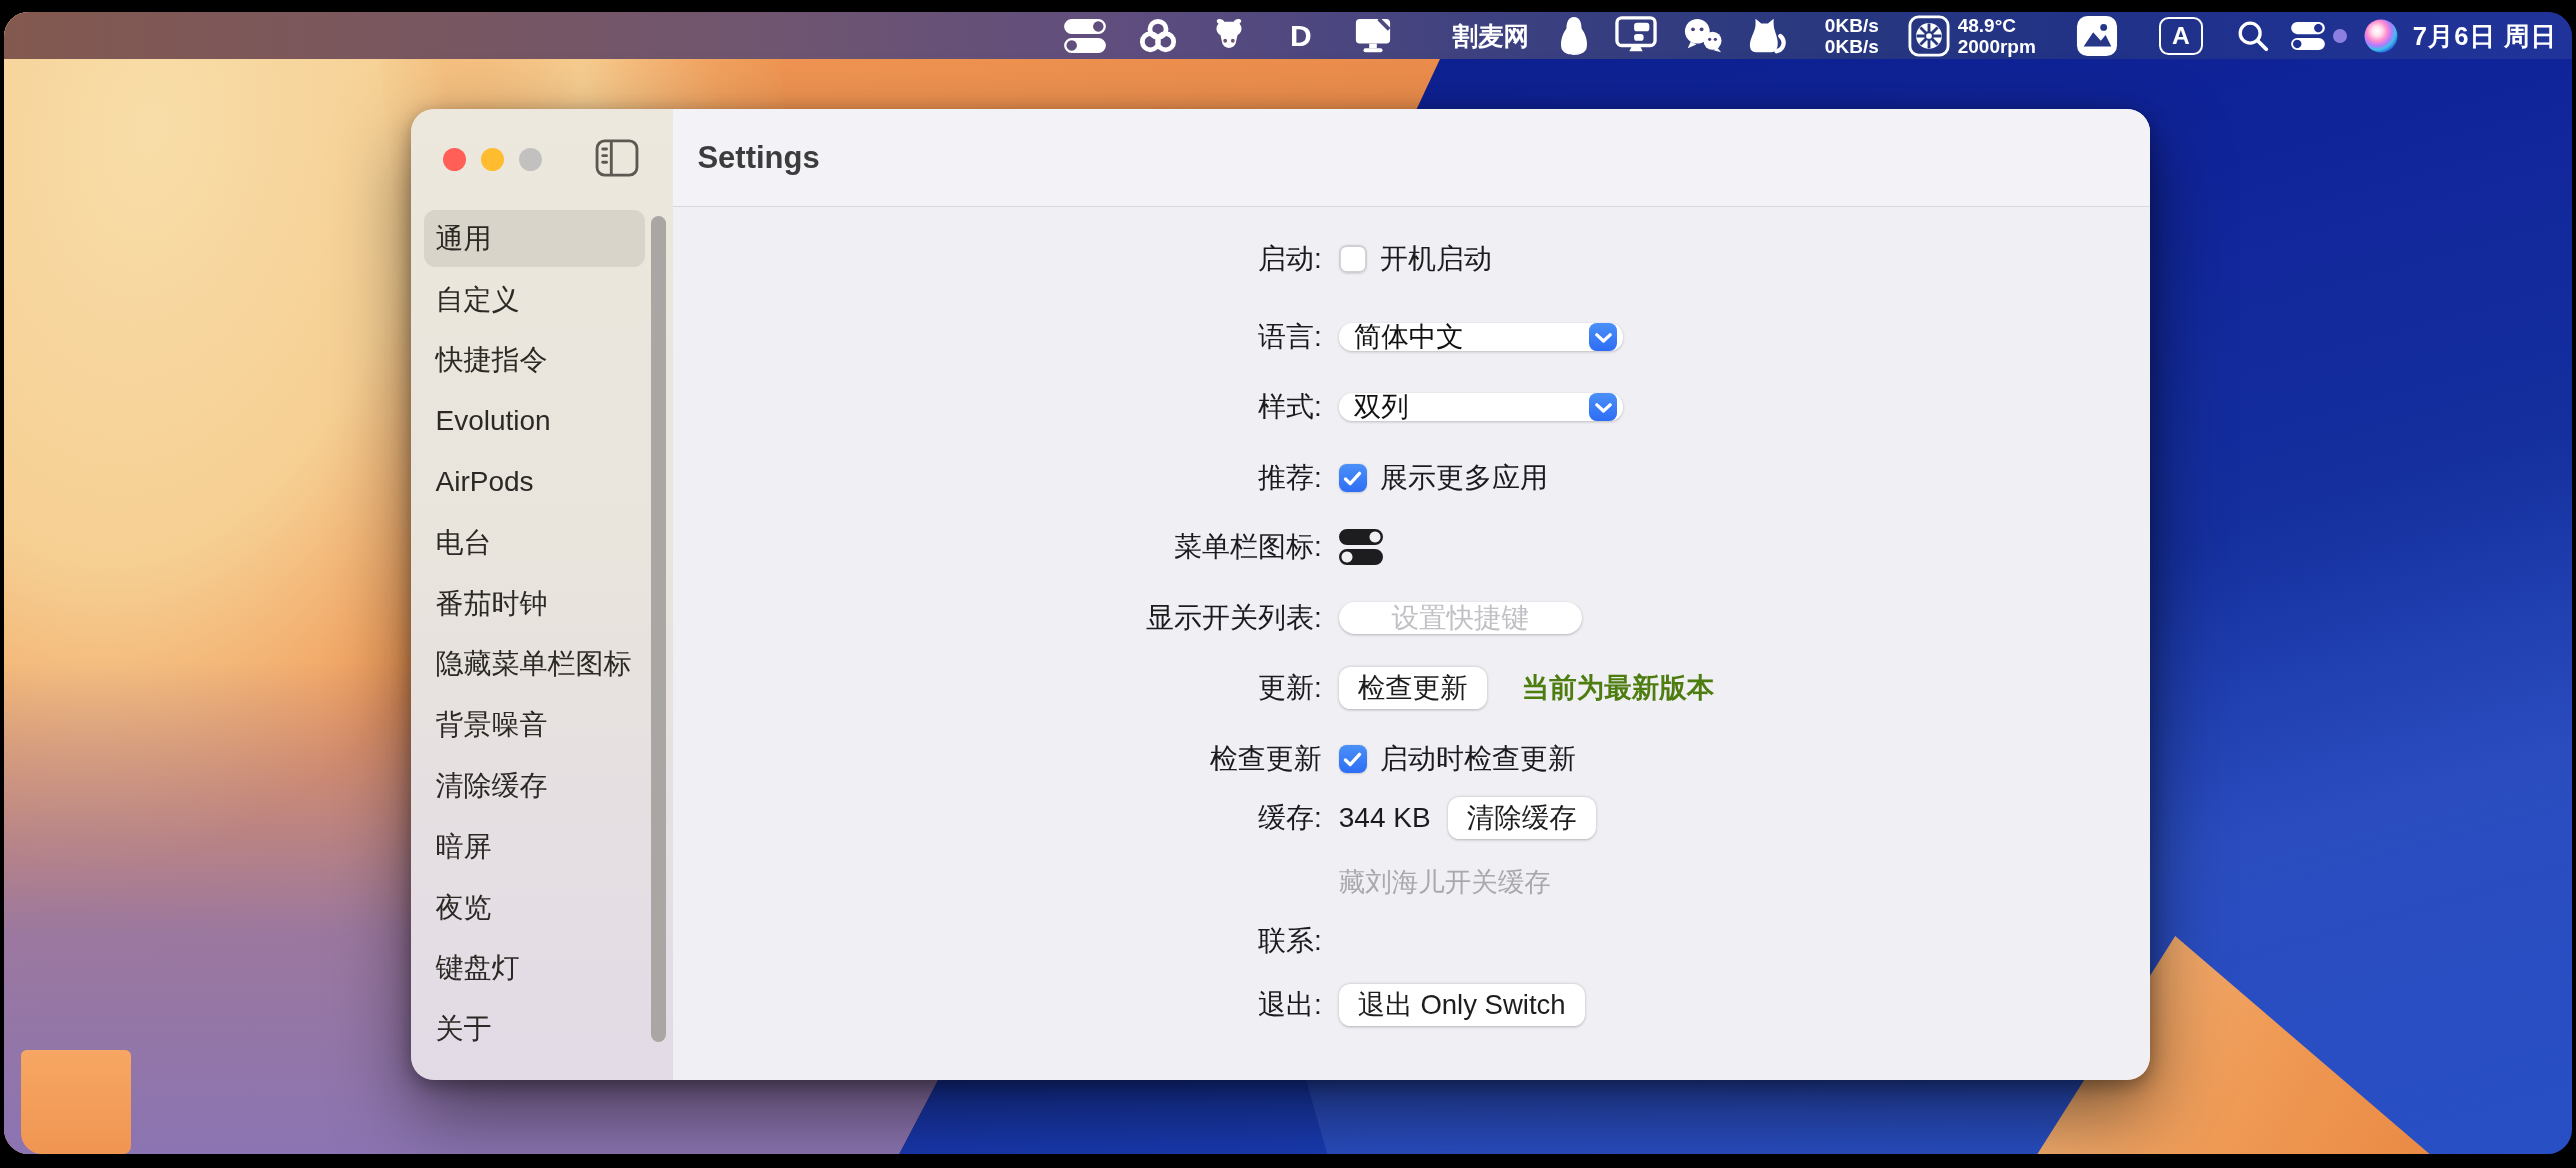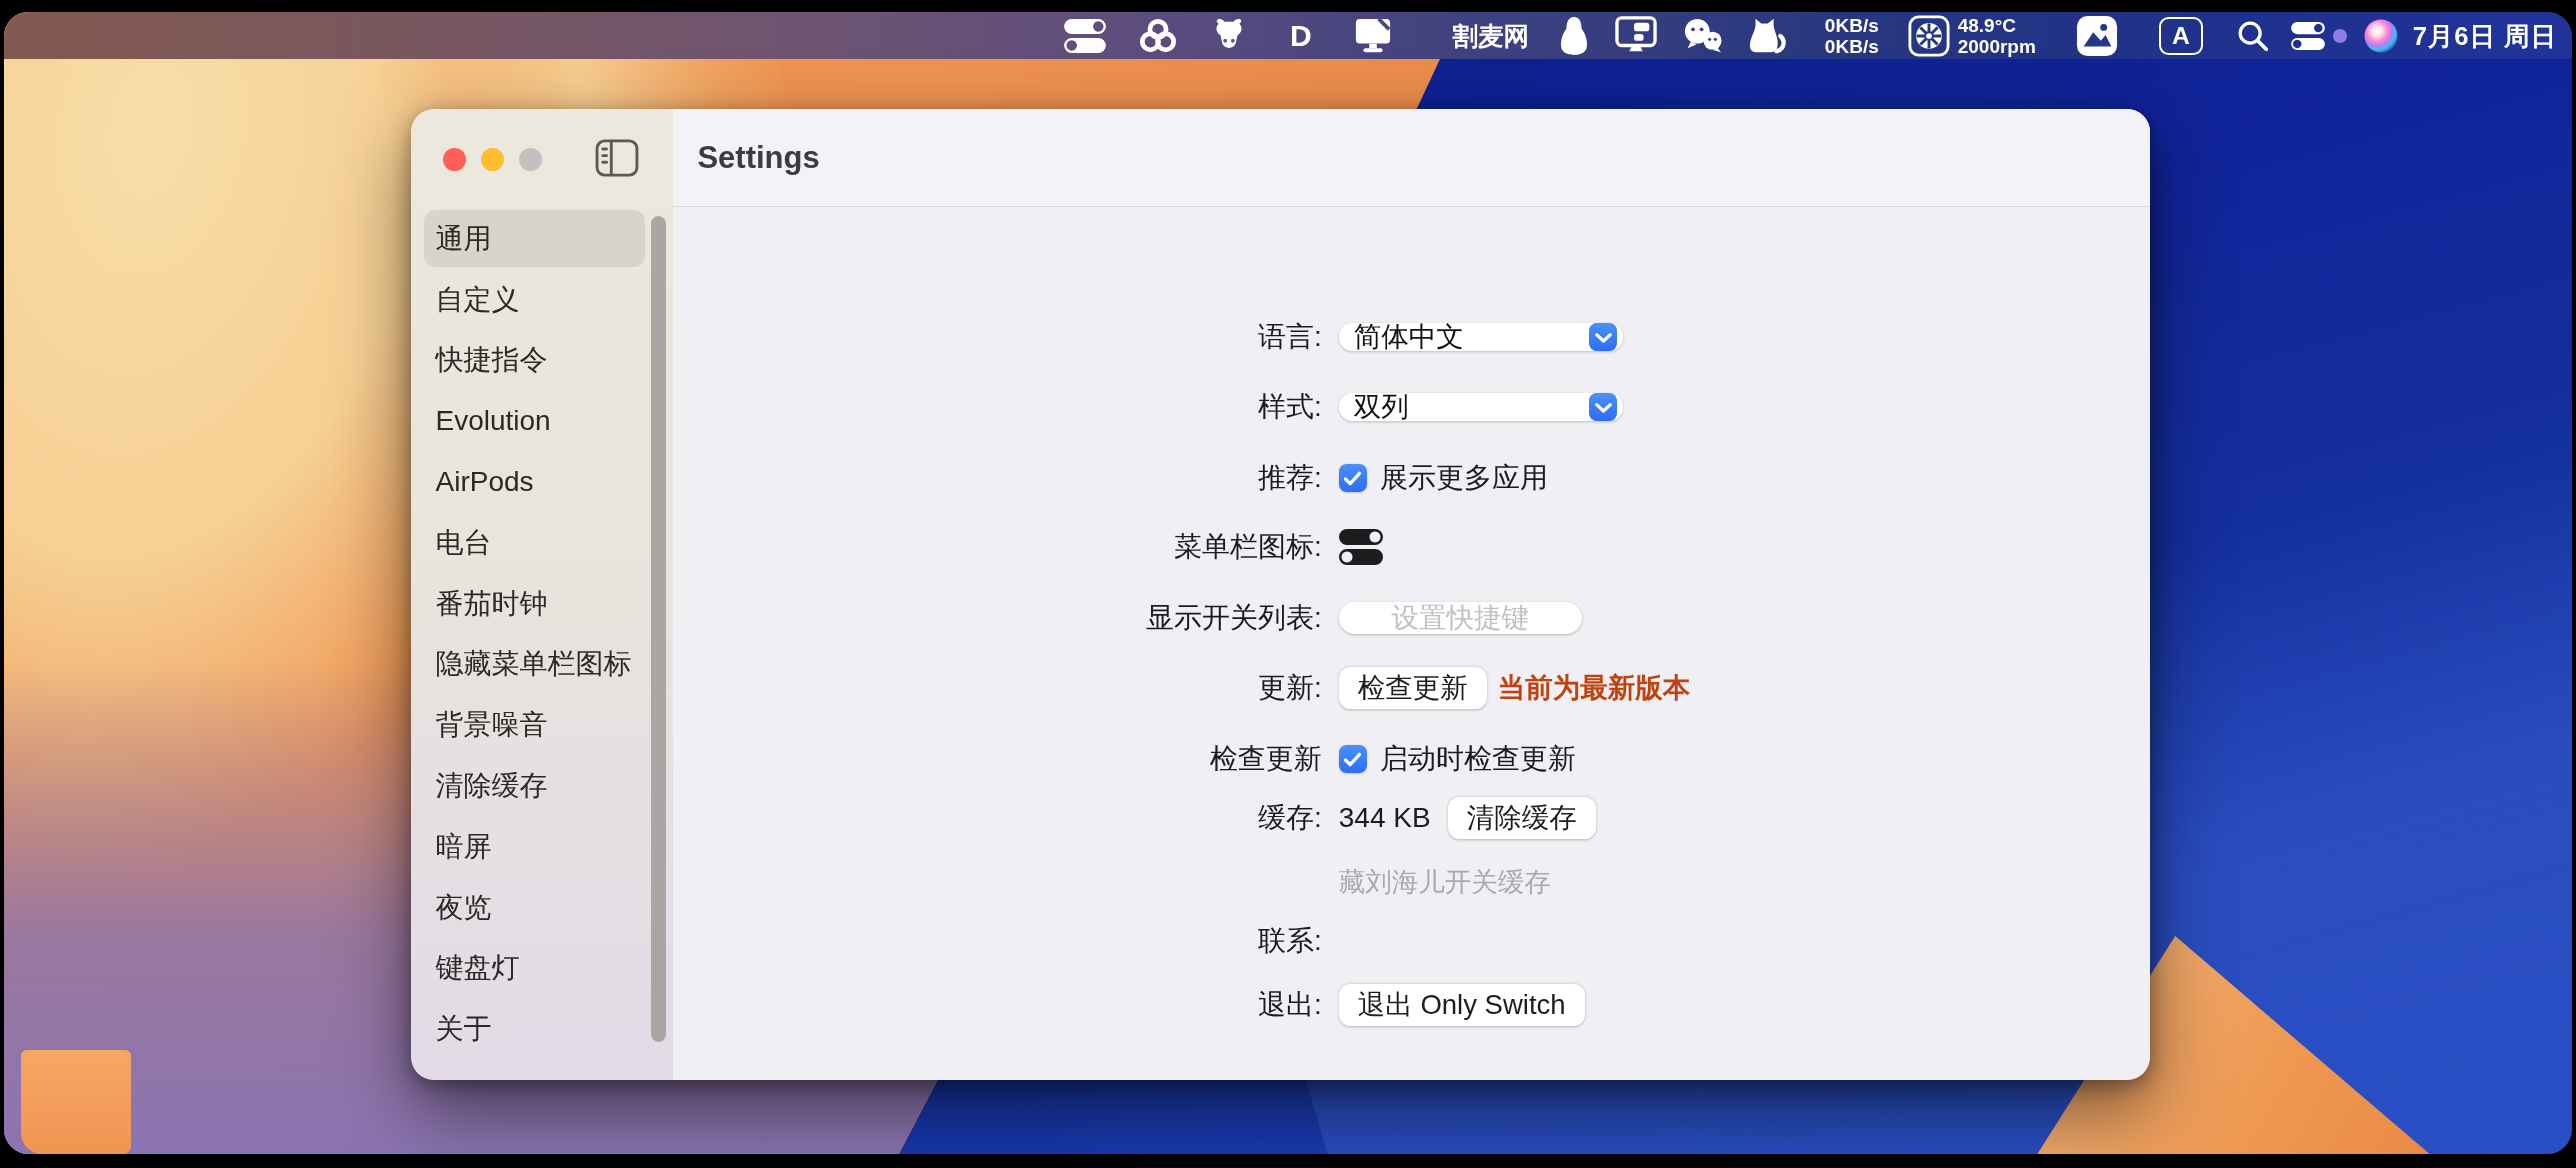--- a/index.html
+++ b/index.html
@@ -70,21 +70,21 @@
   .chk.on{background:linear-gradient(180deg,#4a90f8,#2e6df5);box-shadow:0 0.9px 1.9px rgba(0,0,0,.18);}
   .chk-label{margin-left:13.3px;font-size:28px;color:#1b1b1d;}
   .dropdown{width:284px;height:28px;background:#fff;border-radius:13.3px;display:flex;align-items:center;
             padding:0 5.7px 0 15px;box-shadow:0 0.9px 2.8px rgba(0,0,0,.22);}
   .dd-value{flex:1;font-size:27.5px;color:#111;}
   .dd-btn{width:28px;height:28px;border-radius:7.6px;background:linear-gradient(180deg,#4a90f8,#2e6df5);
           display:flex;align-items:center;justify-content:center;}
   .btn{height:42px;background:#fff;border:none;border-radius:11.4px;padding:0 19px;font-size:27.5px;color:#1d1d1f;
        box-shadow:0 0.9px 2.8px rgba(0,0,0,.25);font-family:inherit;display:flex;align-items:center;justify-content:center;}
   .btn.pill{width:243px;height:32px;border-radius:22px;color:#c0c0c5;}
-  .status-green{margin-left:11px;font-size:27.5px;font-weight:700;color:#c2410c;}
+  .status-green{margin-left:35px;font-size:27.5px;font-weight:700;color:#4d7c0f;}
   .cache-size{font-size:28px;color:#1b1b1d;}
   .note{font-size:26.5px;color:#a9a8ad;}
   .mbicon-row svg{display:block;}
 </style>
 </head>
 <body>
 
 <div class="screen">
   <div class="wallpaper">
     <div class="wp-blueband"></div>
@@ -285,20 +285,26 @@
         </div>
         <div class="scroll-thumb"></div>
       </div>
 
       <div class="main">
         <div class="titlebar">
           <div class="win-title">Settings</div>
         </div>
         <div class="content">
 
+          <div class="row" style="top:51px">
+            <div class="row-label">启动:</div>
+            <div class="row-gap"></div>
+            <div class="chk off"></div>
+            <div class="chk-label">开机启动</div>
+          </div>
 
           <div class="row" style="top:129px">
             <div class="row-label">语言:</div>
             <div class="row-gap"></div>
             <div class="dropdown">
               <div class="dd-value">简体中文</div>
               <div class="dd-btn">
                 <svg width="17" height="11.4" viewBox="0 0 18 12">
                   <polyline points="2,3 9,9.5 16,3" fill="none" stroke="#fff" stroke-width="3.5" stroke-linecap="round" stroke-linejoin="round"></polyline>
                 </svg>

